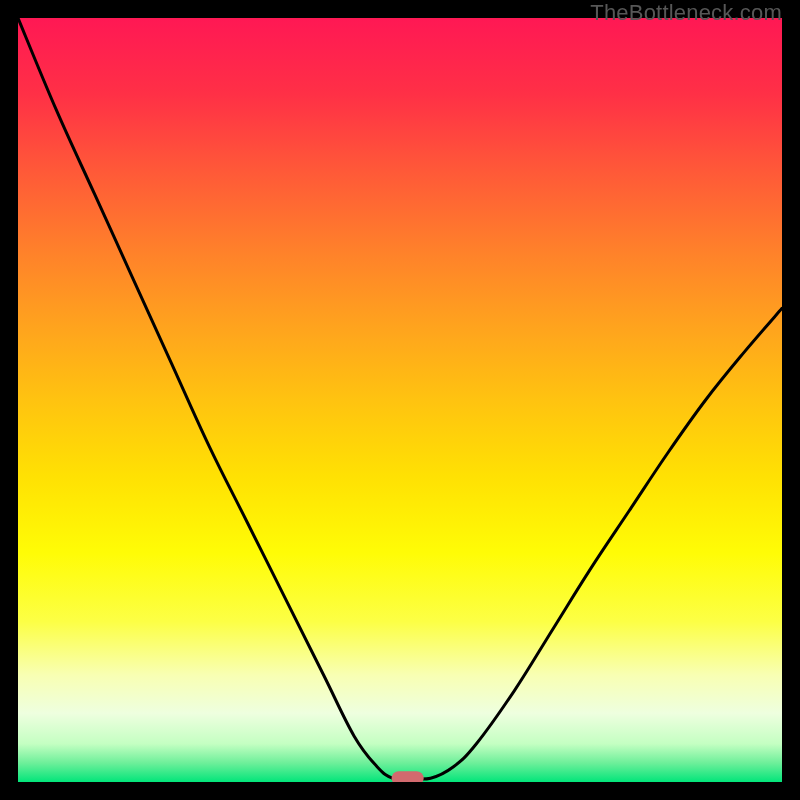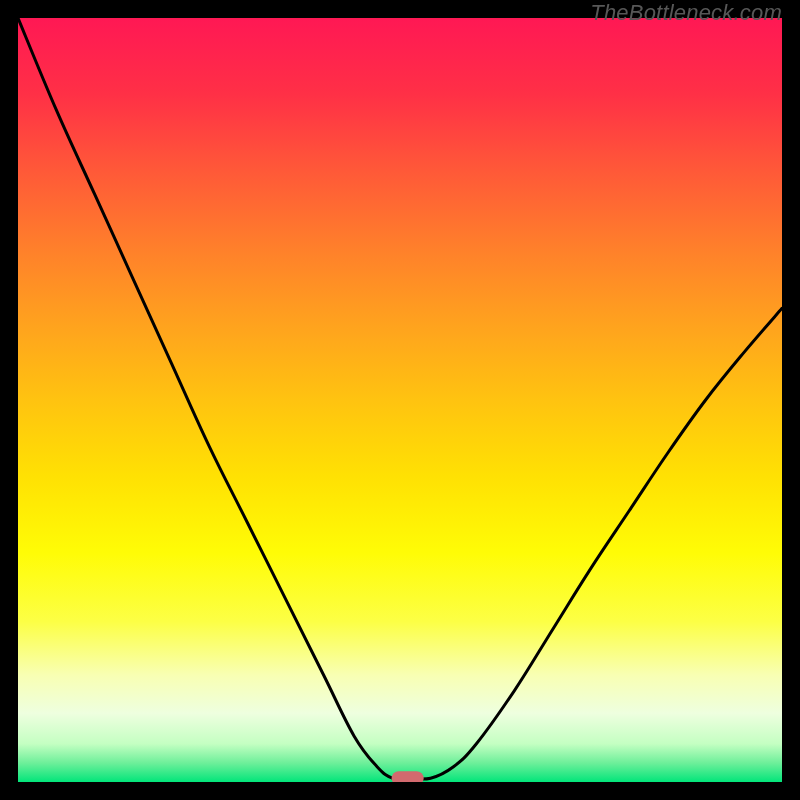--- a/index.html
+++ b/index.html
@@ -9,21 +9,20 @@
     height: 800px;
     overflow: hidden;
     background: #000;
     font-family: Arial, Helvetica, sans-serif;
   }
   .frame {
     position: relative;
     width: 800px;
     height: 704px;
     background: #000;
-    font-style: italic;
   }
   .plot-area {
     position: absolute;
     left: 18px;
     top: 18px;
     width: 764px;
     height: 764px;
   }
   .watermark {
     position: absolute;

